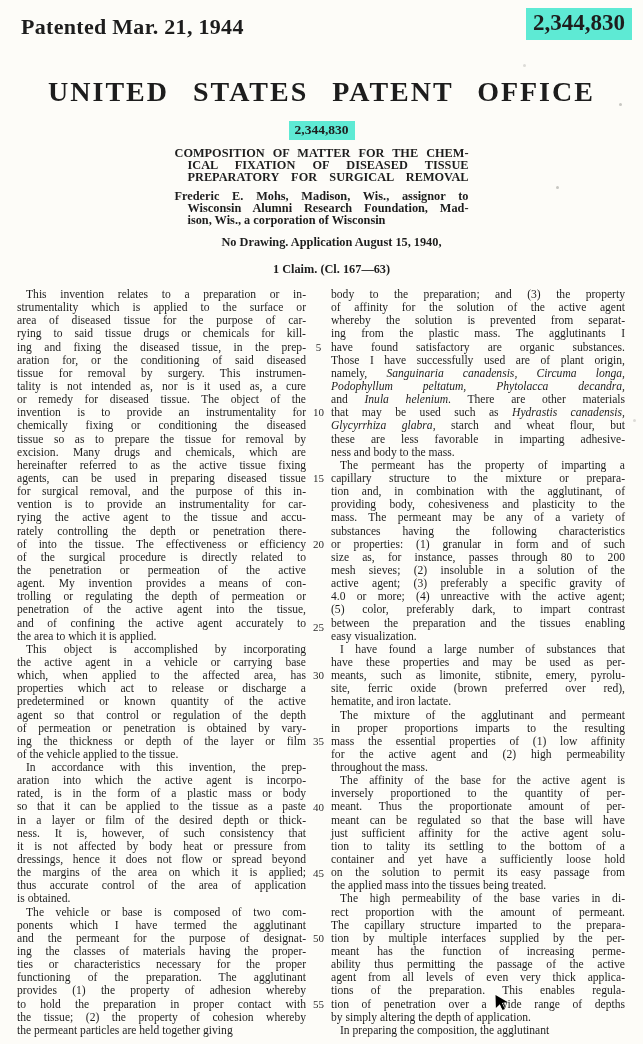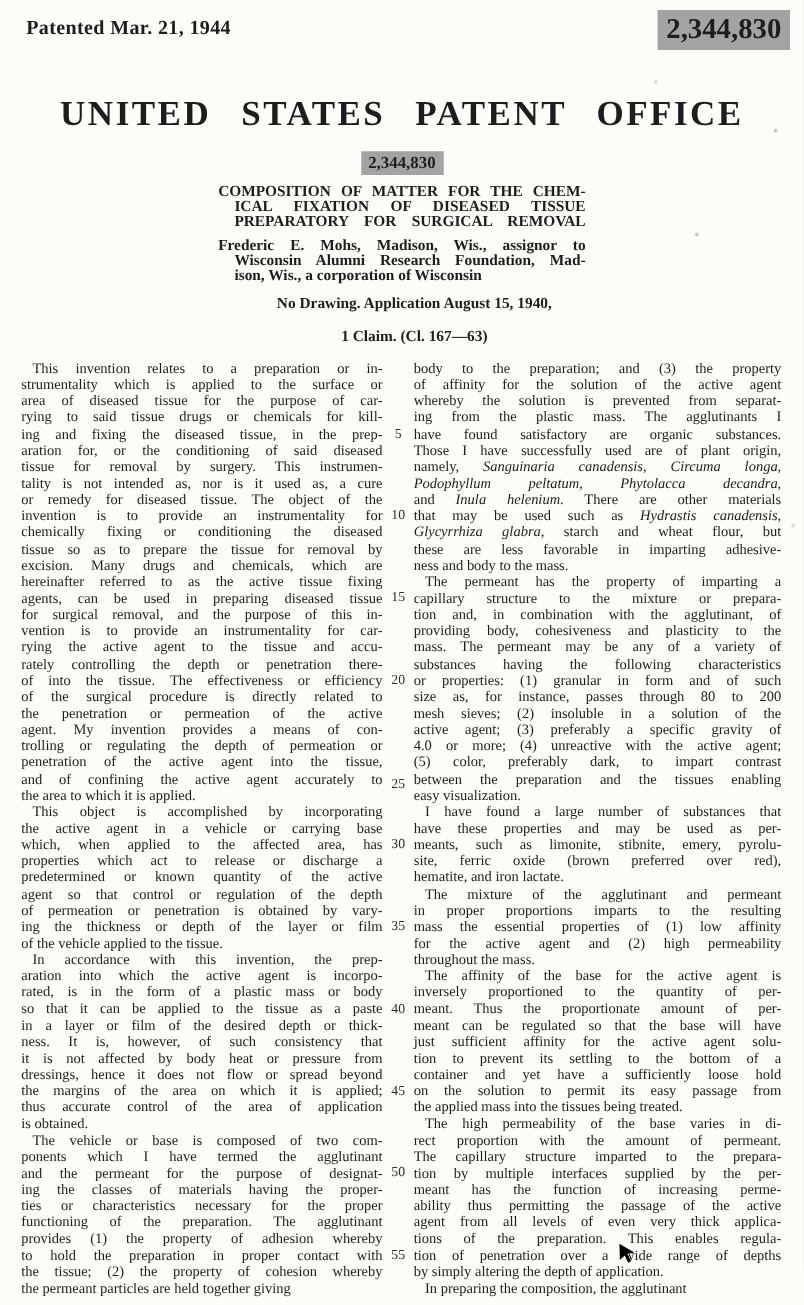--- a/index.html
+++ b/index.html
@@ -8,21 +8,21 @@
     width:643px;height:1044px;
     margin:0 auto;
     background:#fdfcf8;
     color:#1d1d1d;
     font-family:"Liberation Serif","DejaVu Serif",serif;
     overflow:hidden;
     box-sizing:border-box;
   }
   .patented{
     position:absolute;left:21px;top:14px;
-    font-size:16px;font-weight:700;letter-spacing:.3px;
+    font-size:22px;font-weight:700;letter-spacing:.3px;
     white-space:nowrap;
   }
   .corner-num{
     position:absolute;right:11px;top:8px;
     font-size:23px;font-weight:700;
     padding:2px 7px 4px 7px;
     white-space:nowrap;
   }
   .office-title{
     position:absolute;top:76px;left:0;width:100%;
@@ -30,21 +30,21 @@
     font-size:28px;font-weight:700;
     letter-spacing:2px;word-spacing:15px;
     white-space:nowrap;
   }
   .center-num{
     position:absolute;top:121px;left:50%;transform:translateX(-50%);
     font-size:13.5px;font-weight:700;
     padding:1px 6px 2px 6px;
     white-space:nowrap;
   }
-  .hl{background:#a3a3a3;}
+  .hl{background:#5eead4;}
   .front-block{position:absolute;left:50%;transform:translateX(-50%);width:294px;}
   .front-block .fl{
     font-size:12.3px;font-weight:700;line-height:12.1px;
     text-align:justify;text-align-last:justify;
     white-space:nowrap;
   }
   .front-block .fl.ind{padding-left:13px;}
   .front-block .fl.end{text-align-last:left;}
   .front-center{position:absolute;left:0;width:100%;text-align:center;
     font-size:12.3px;font-weight:700;line-height:12.1px;white-space:nowrap;padding-left:10px;}
@@ -214,21 +214,21 @@
         <div class="line first"><span>The mixture of the agglutinant and permeant</span></div>
         <div class="line"><span>in proper proportions imparts to the resulting</span></div>
         <div class="line"><span>mass the essential properties of (1) low affinity</span></div>
         <div class="line"><span>for the active agent and (2) high permeability</span></div>
         <div class="line end"><span>throughout the mass.</span></div>
         <div class="line first"><span>The affinity of the base for the active agent is</span></div>
         <div class="line"><span>inversely proportioned to the quantity of per-</span></div>
         <div class="line"><span>meant. Thus the proportionate amount of per-</span></div>
         <div class="line"><span>meant can be regulated so that the base will have</span></div>
         <div class="line"><span>just sufficient affinity for the active agent solu-</span></div>
-        <div class="line"><span>tion to prevent its settling to the bottom of a</span></div>
+        <div class="line"><span>tion to tality its settling to the bottom of a</span></div>
         <div class="line"><span>container and yet have a sufficiently loose hold</span></div>
         <div class="line"><span>on the solution to permit its easy passage from</span></div>
         <div class="line end"><span>the applied mass into the tissues being treated.</span></div>
         <div class="line first"><span>The high permeability of the base varies in di-</span></div>
         <div class="line"><span>rect proportion with the amount of permeant.</span></div>
         <div class="line"><span>The capillary structure imparted to the prepara-</span></div>
         <div class="line"><span>tion by multiple interfaces supplied by the per-</span></div>
         <div class="line"><span>meant has the function of increasing perme-</span></div>
         <div class="line"><span>ability thus permitting the passage of the active</span></div>
         <div class="line"><span>agent from all levels of even very thick applica-</span></div>

